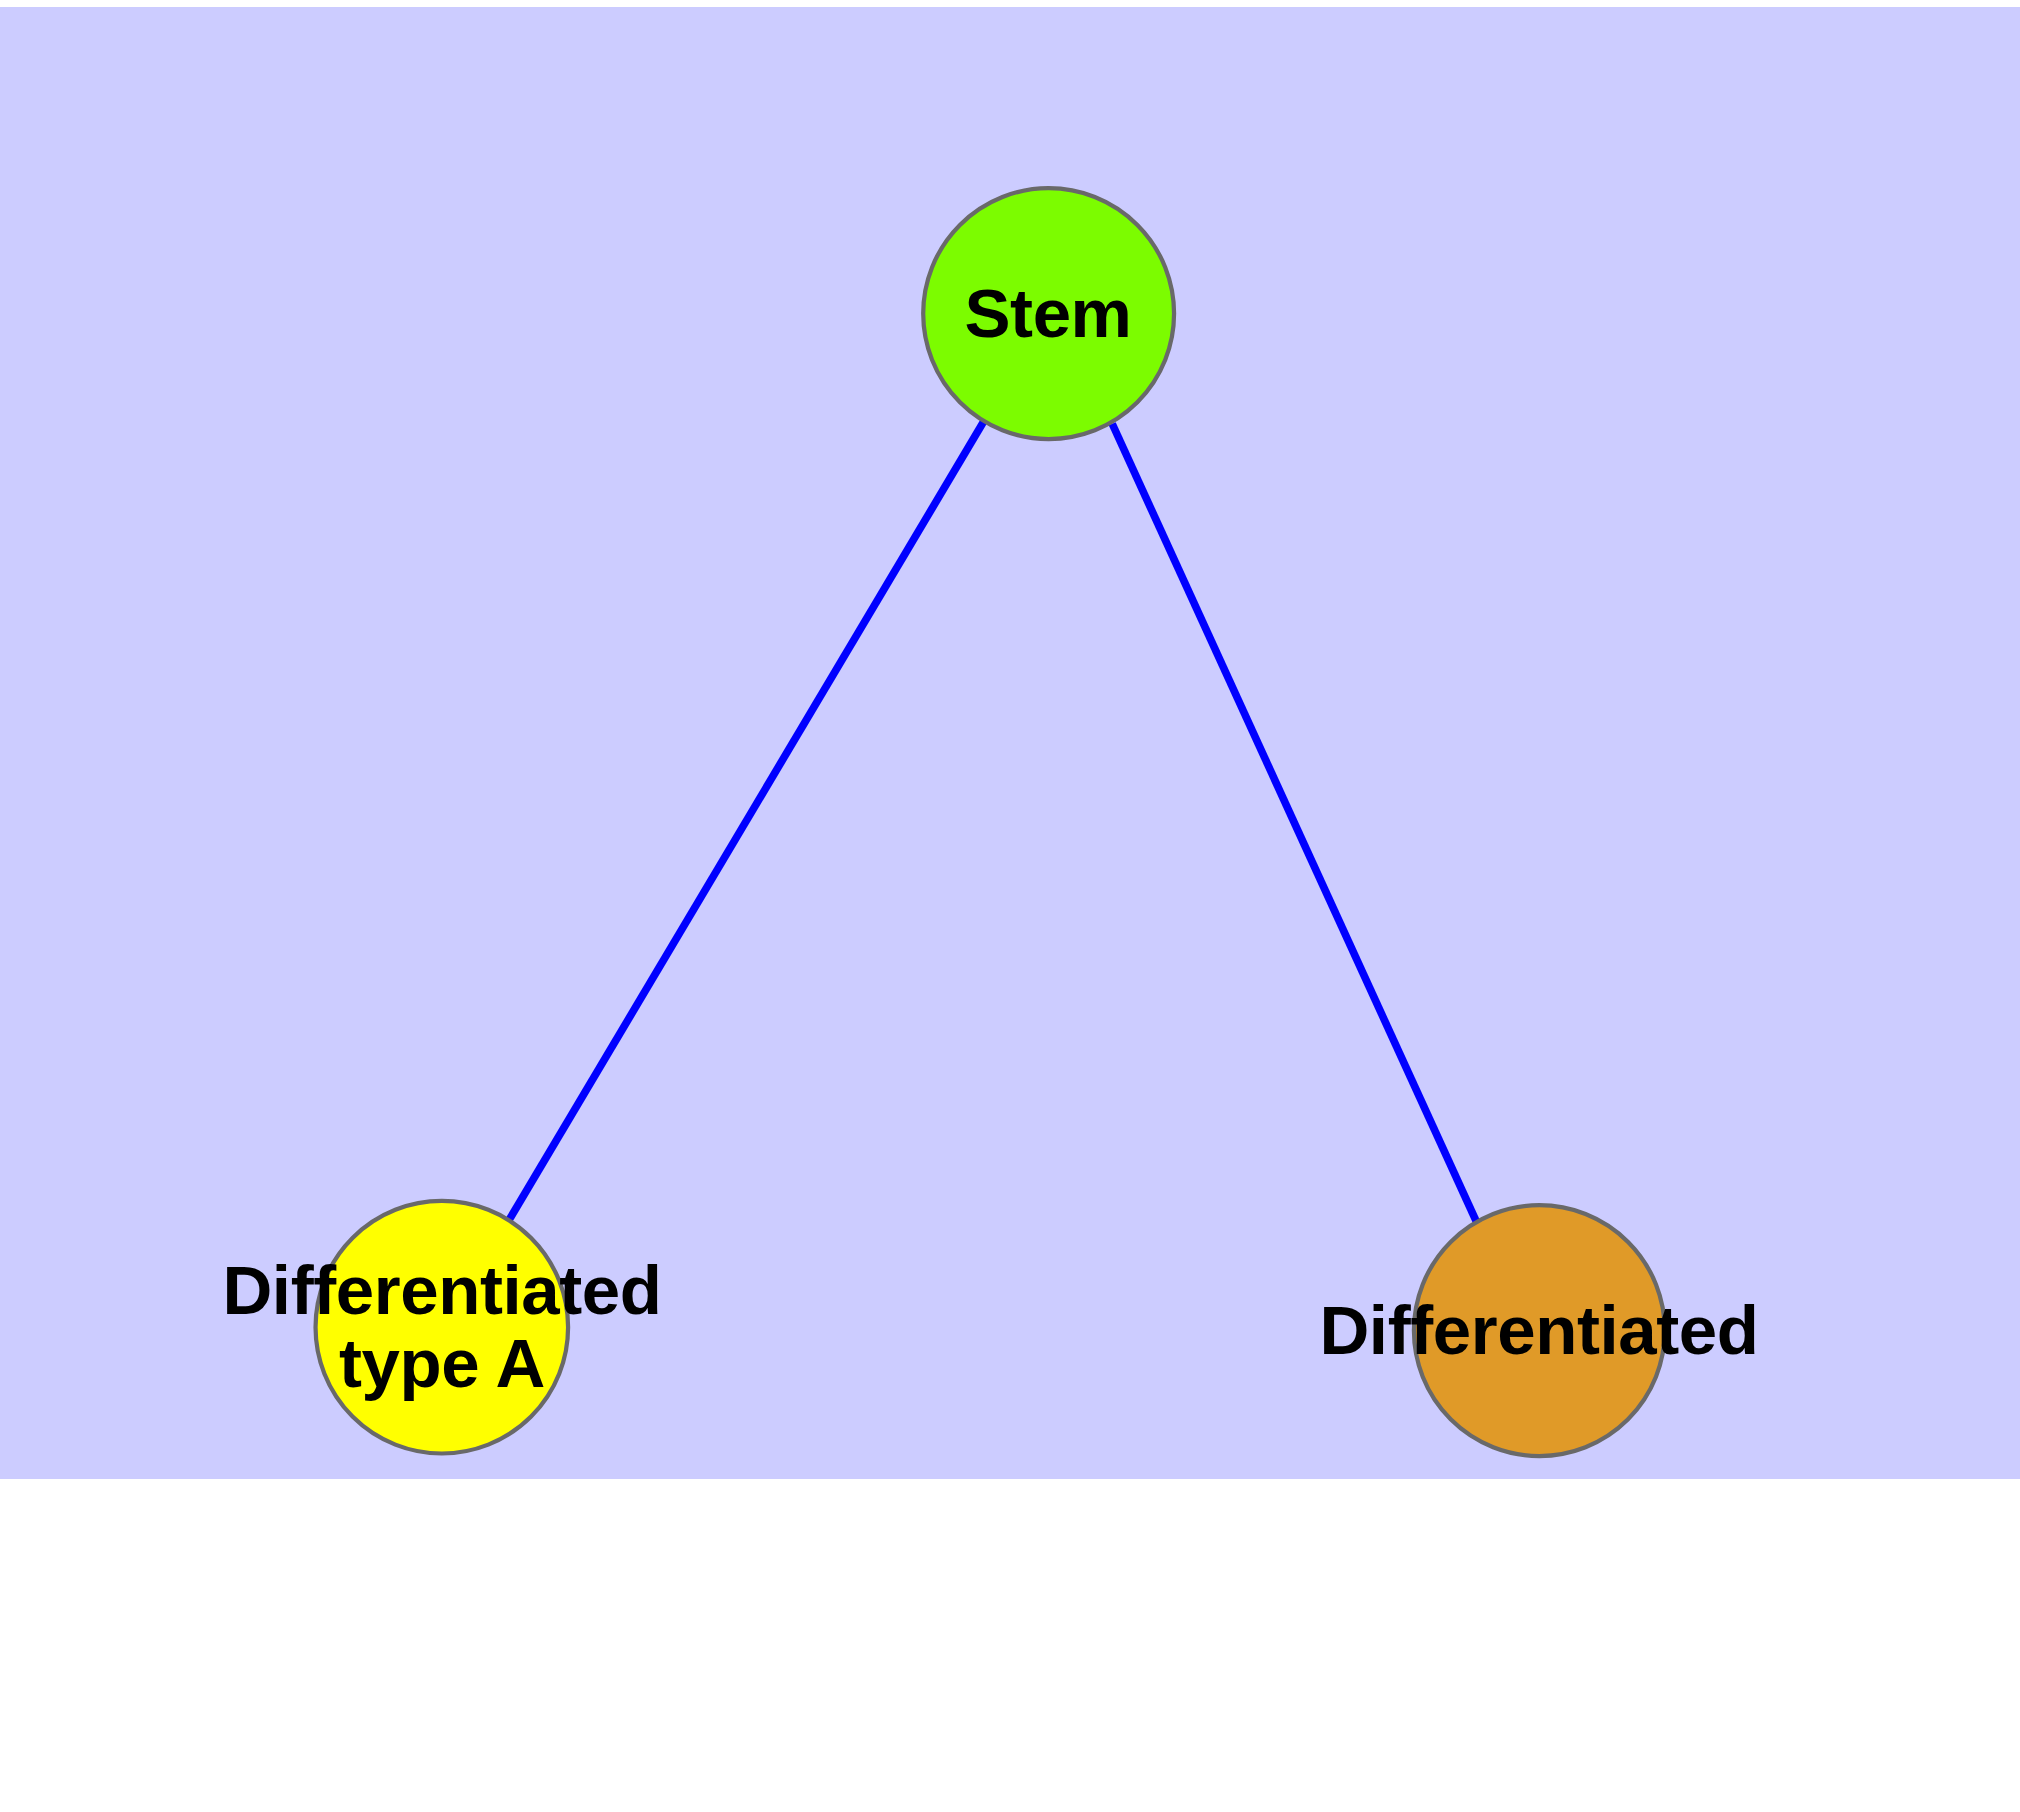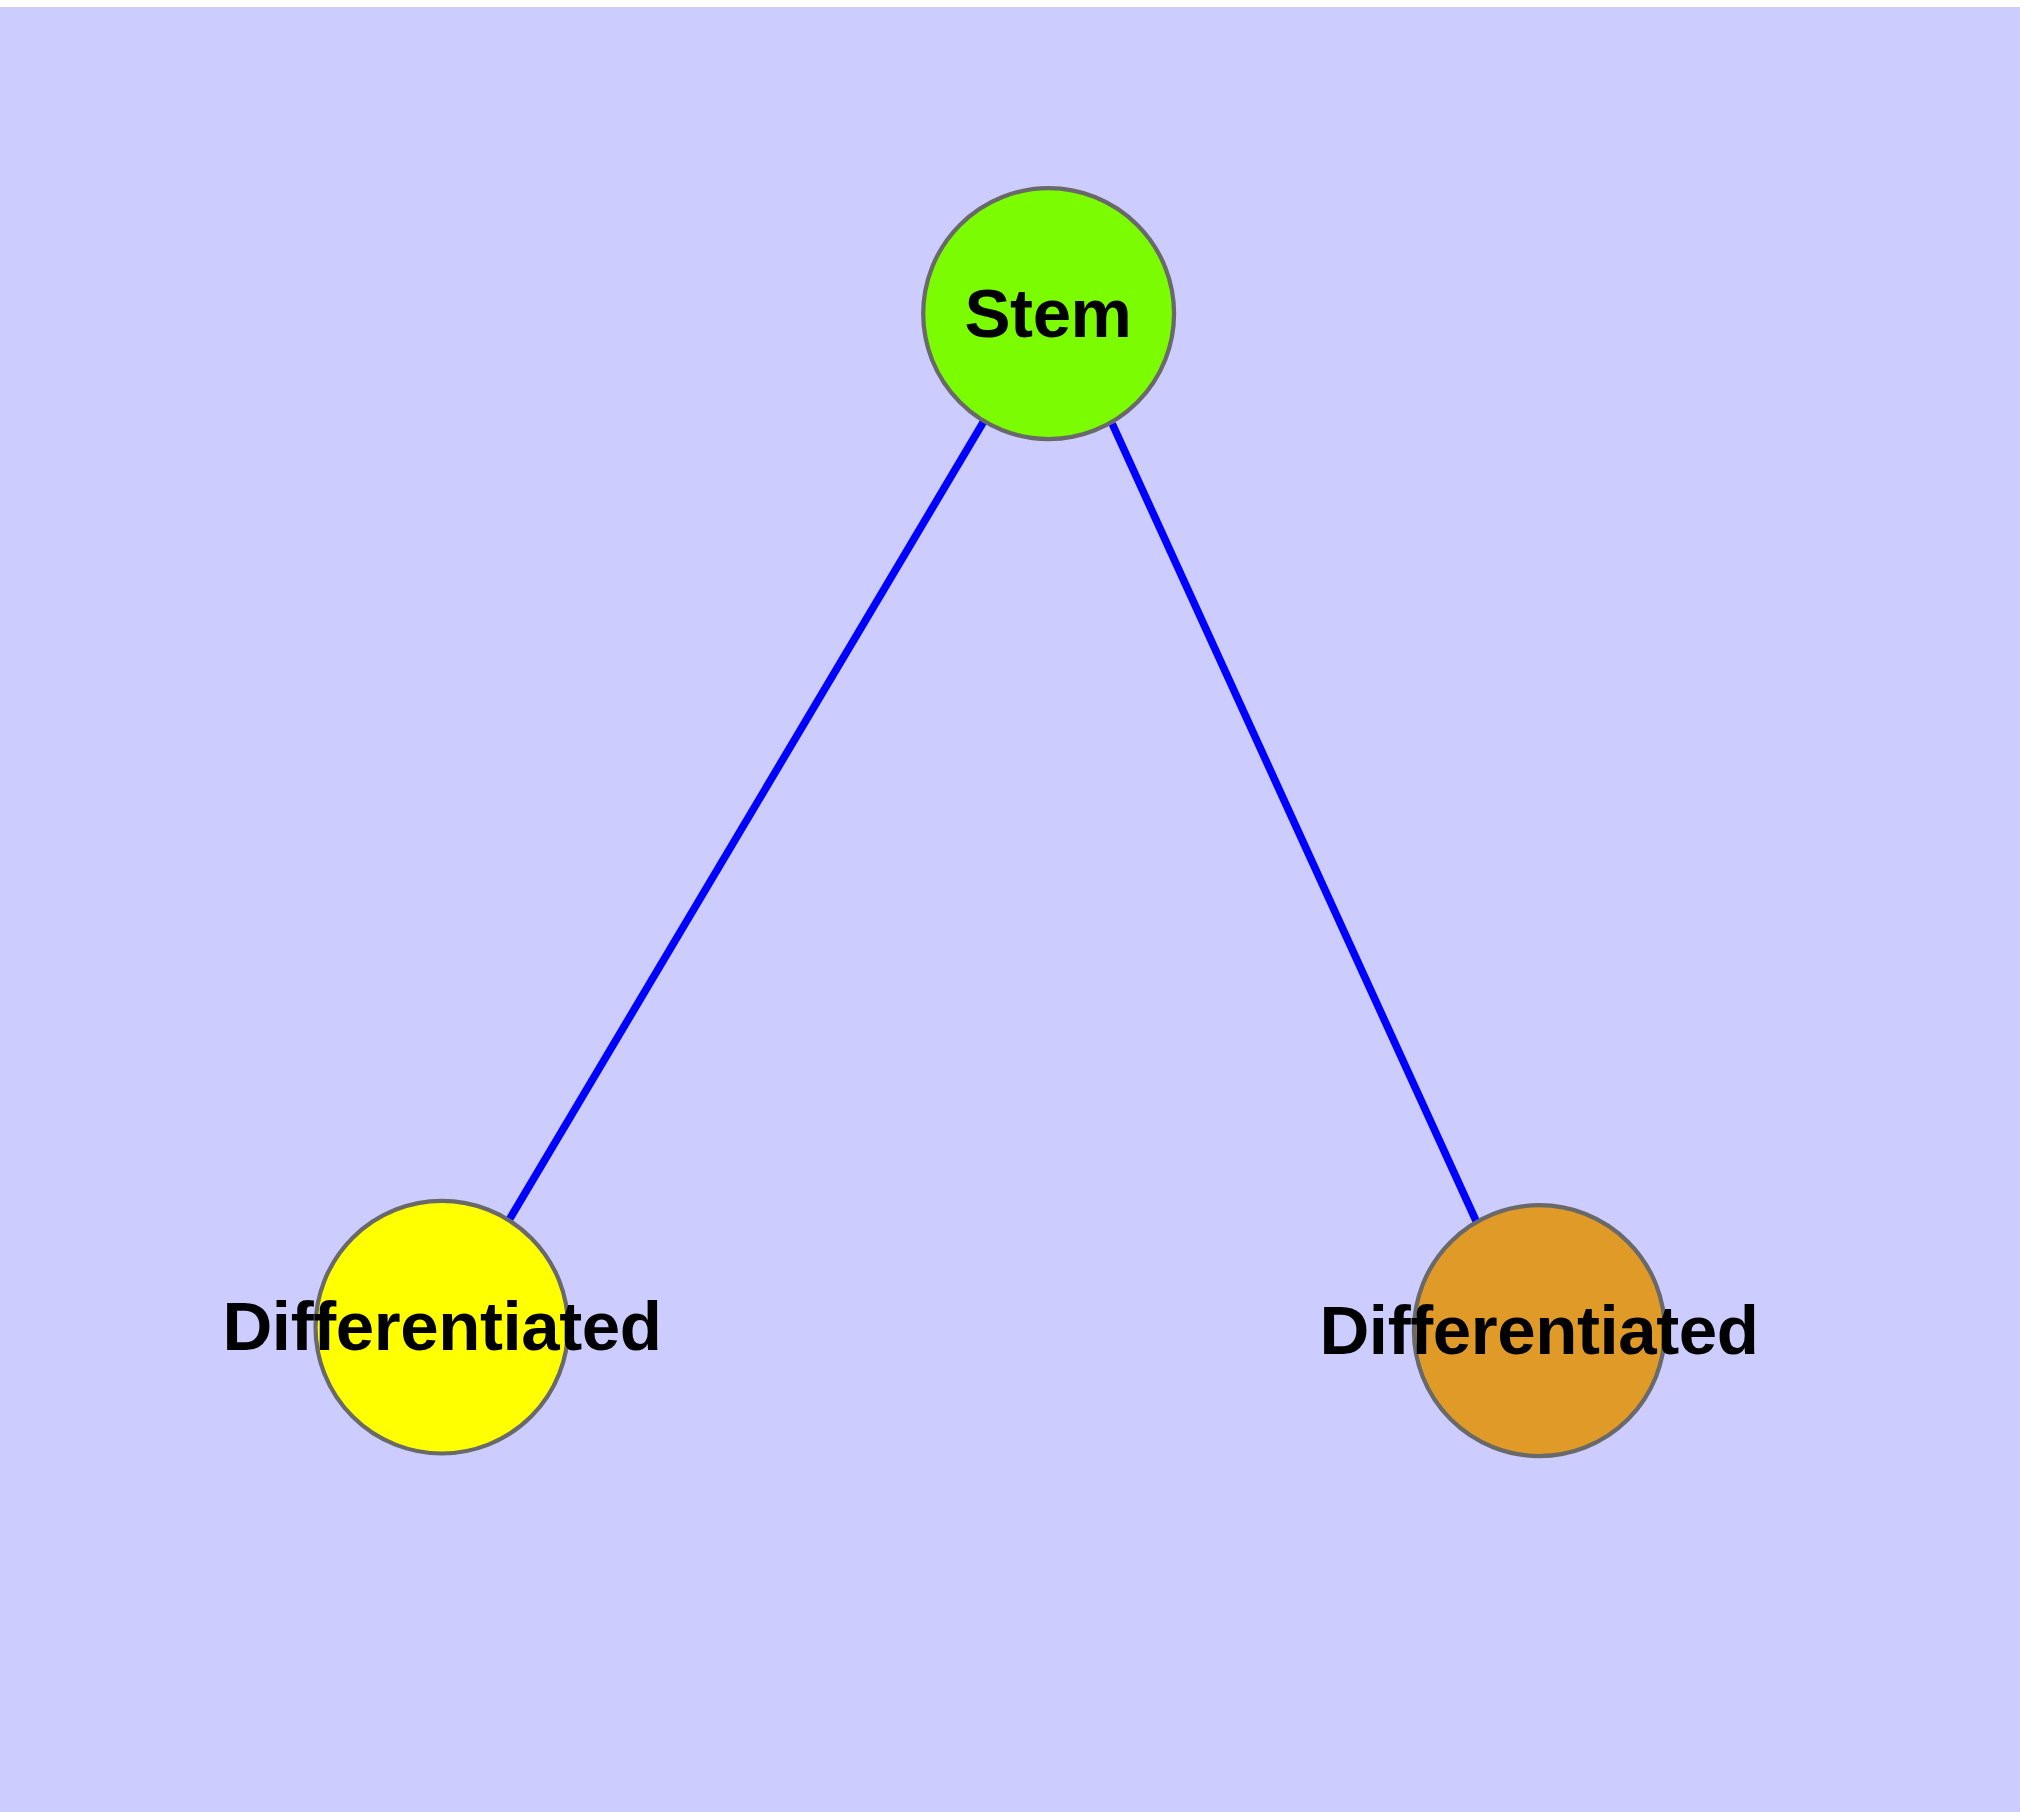--- a/index.html
+++ b/index.html
@@ -4,21 +4,21 @@
 <title>Cell Differentiation Graph</title>
 <style>
   html, body {
     margin: 0;
     padding: 0;
     background: #ffffff;
   }
   #stage {
     position: relative;
     width: 2021px;
-    height: 1812px;
+    height: 1479px;
     overflow: hidden;
     background: #ffffff;
     font-family: "Liberation Sans", "DejaVu Sans", sans-serif;
   }
   #canvas-bg {
     position: absolute;
     left: 0;
     top: 6.8px;
     width: 2021px;
     height: 1805px;
@@ -59,18 +59,18 @@
       </g>
     <g id="node-layer">
         <circle cx="1237" cy="370" r="148" fill="#7cfc00" stroke="#696969" stroke-width="5"></circle>
         <circle cx="521" cy="1566" r="149" fill="#ffff00" stroke="#696969" stroke-width="5"></circle>
         <circle cx="1816" cy="1570" r="148" fill="#e09a28" stroke="#696969" stroke-width="5"></circle>
       </g>
   </svg>
 
   <div id="label-layer">
       <div class="node-label" style="left: 1048px; top: 314px; color: rgb(0, 0, 0); font-size: 69px;"><div>Stem</div></div>
-      <div class="node-label" style="left: 442px; top: 1327px; color: rgb(0, 0, 0); font-size: 69px;"><div>Differentiated</div></div>
+      <div class="node-label" style="left: 442px; top: 1327px; color: rgb(0, 0, 0); font-size: 69px;"><div>Differentiated</div><div>type A</div></div>
       <div class="node-label" style="left: 1539px; top: 1331px; color: rgb(0, 0, 0); font-size: 69px;"><div>Differentiated</div></div>
     </div>
 
 </div>
 
 
 </body></html>

